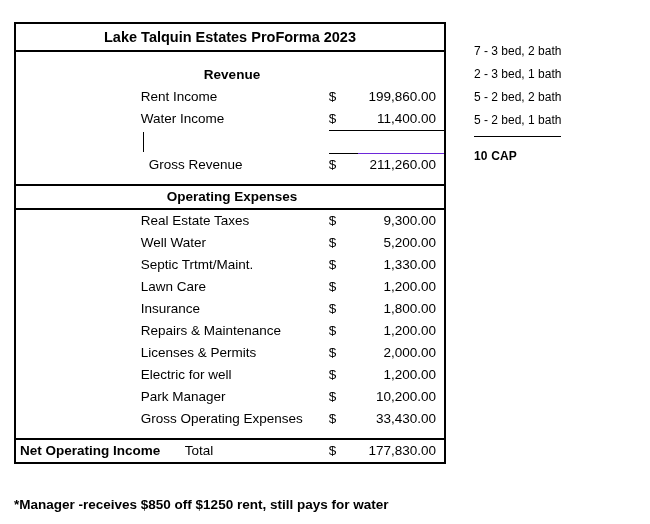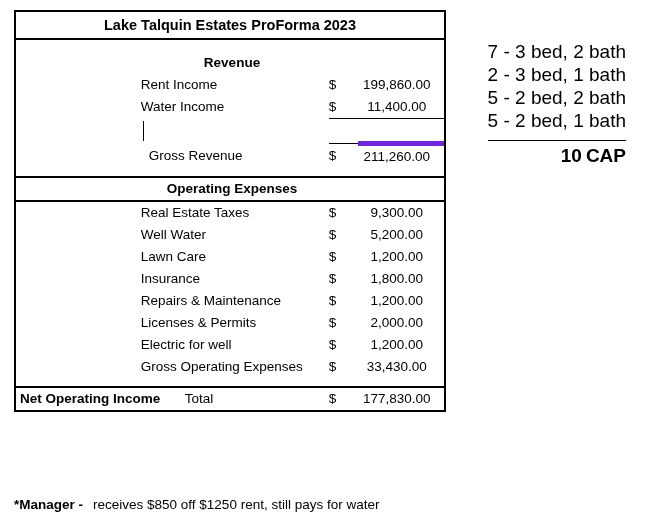--- a/index.html
+++ b/index.html
@@ -19,21 +19,21 @@
   #page {
     position: relative;
     width: 650px;
     height: 524px;
   }
 
   
   .proforma {
     position: absolute;
     left: 14px;
-    top: 10px;
+    top: 22px;
     width: 432px;
     border: 2px solid #000;
     box-sizing: border-box;
     font-size: 13.5px;
   }
 
   .proforma table {
     width: 100%;
     border-collapse: collapse;
     table-layout: fixed;
@@ -43,21 +43,21 @@
     padding: 0;
     vertical-align: middle;
     height: 22px;
     line-height: 22px;
   }
 
   
   .c-label   { width: 96px; }
   .c-item    { width: 208px; }
   .c-dollar  { width: 28px;  text-align: left; }
-  .c-amount  { width: 84px;  text-align: center; padding-right: 8px !important; }
+  .c-amount  { width: 84px;  text-align: right; padding-right: 8px !important; }
 
   .title-row td {
     text-align: center;
     font-weight: bold;
     font-size: 14.5px;
     height: 26px;
     line-height: 26px;
     border-bottom: 2px solid #000;
   }
 
@@ -73,21 +73,21 @@
   .indent {
     padding-left: 26px !important;
   }
   .indent-more {
     padding-left: 34px !important;
   }
 
   .bold { font-weight: normal; }
 
   .topline-dollar { border-top: 1px solid #000; }
-  .topline-amt    { border-top: 5px solid #6d28d9; }
+  .topline-amt    { border-top: 1px solid #6d28d9; }
 
   .underline-amt {
     border-bottom: 1px solid #000;
   }
   .underline-dollar {
     border-bottom: 1px solid #000;
   }
 
   .rule-row td {
     height: 0;
@@ -105,25 +105,25 @@
     width: 1px;
     height: 20px;
     background: #000;
     vertical-align: middle;
     margin-left: 2px;
   }
 
   
   .side-notes {
     position: absolute;
-    left: 460px;
+    left: 474px;
     top: 40px;
     width: 166px;
-    font-size: 19px;
-    text-align: right;
+    font-size: 12px;
+    text-align: left;
   }
   .side-notes .note {
     height: 23px;
     line-height: 23px;
     white-space: nowrap;
   }
   .side-notes .note.underlined span {
     border-bottom: 1px solid #000;
     padding-bottom: 9px;
   }
@@ -145,22 +145,21 @@
   
   .footnote {
     position: absolute;
     left: 14px;
     top: 497px;
     font-size: 13.5px;
     font-weight: bold;
     white-space: nowrap;
   }
   .footnote .fn-rest {
-    font-weight: normal;
-    margin-left: 10px;
+    font-weight: bold;
   }
 </style>
 </head>
 <body>
 
 <div id="page">
 
   <div class="proforma">
     <table>
       <colgroup>
@@ -234,20 +233,26 @@
           <td class="c-amount">9,300.00</td>
         </tr>
         <tr>
           <td></td>
           <td class="indent">Well Water</td>
           <td class="c-dollar">$</td>
           <td class="c-amount">5,200.00</td>
         </tr>
         <tr>
           <td></td>
+          <td class="indent">Septic Trtmt/Maint.</td>
+          <td class="c-dollar">$</td>
+          <td class="c-amount">1,330.00</td>
+        </tr>
+        <tr>
+          <td></td>
           <td class="indent">Lawn Care</td>
           <td class="c-dollar">$</td>
           <td class="c-amount">1,200.00</td>
         </tr>
         <tr>
           <td></td>
           <td class="indent">Insurance</td>
           <td class="c-dollar">$</td>
           <td class="c-amount">1,800.00</td>
         </tr>
@@ -261,20 +266,26 @@
           <td></td>
           <td class="indent">Licenses &amp; Permits</td>
           <td class="c-dollar">$</td>
           <td class="c-amount">2,000.00</td>
         </tr>
         <tr>
           <td></td>
           <td class="indent">Electric for well</td>
           <td class="c-dollar">$</td>
           <td class="c-amount">1,200.00</td>
+        </tr>
+        <tr>
+          <td></td>
+          <td class="indent">Park Manager</td>
+          <td class="c-dollar">$</td>
+          <td class="c-amount">10,200.00</td>
         </tr>
 
         <tr>
           <td></td>
           <td class="indent bold">Gross Operating Expenses</td>
           <td class="c-dollar bold">$</td>
           <td class="c-amount bold">33,430.00</td>
         </tr>
 
         <tr class="spacer-row-sm">

